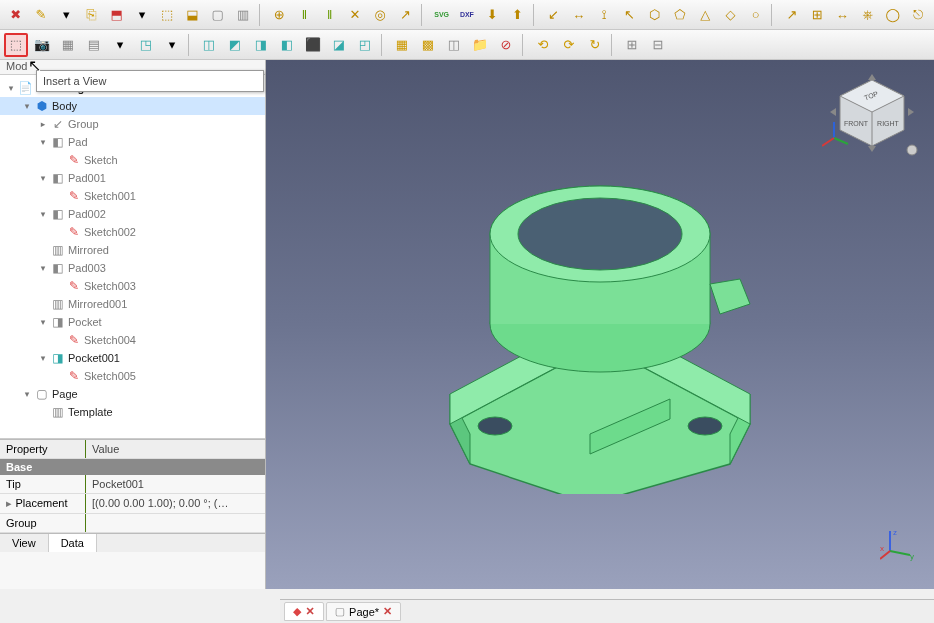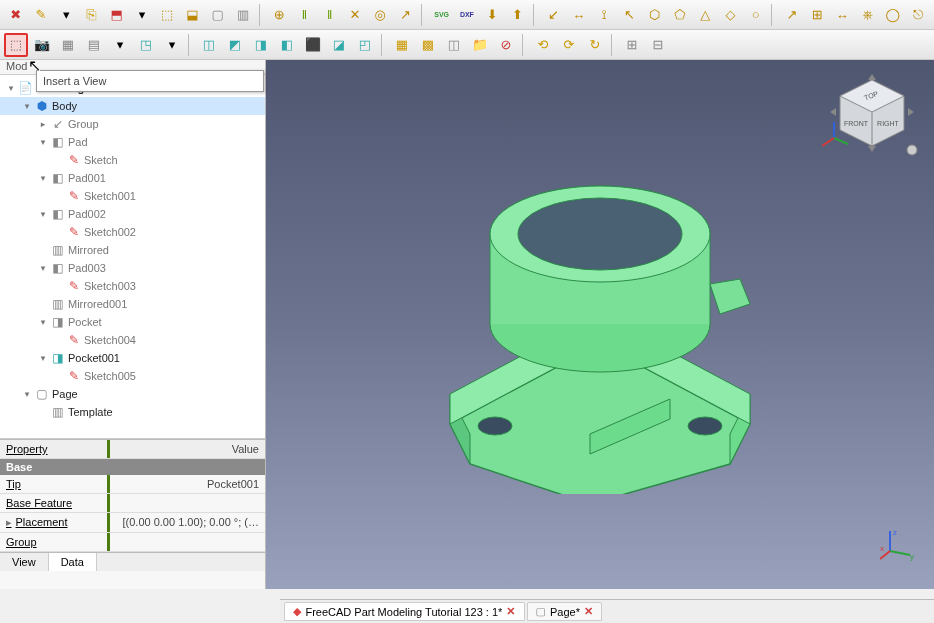--- a/index.html
+++ b/index.html
@@ -18,22 +18,22 @@
 .panel-tabtext { padding:2px 6px; color:#555; font-size:11px; }
 .tree { flex:1; overflow:auto; background:#fff; border-top:1px solid #ccc; border-bottom:1px solid #ccc; padding:4px 0; }
 .node { display:flex; align-items:center; height:18px; white-space:nowrap; cursor:default; }
 .caret { width:14px; text-align:center; color:#777; font-size:9px; cursor:pointer; }
 .nicon { width:16px; text-align:center; font-size:12px; }
 .nlabel { padding-left:2px; color:#222; }
 .selected { background:#cfe6ff; }
 .prop-panel { height:150px; display:flex; flex-direction:column; background:#f7f7f7; border-top:1px solid #bbb; }
 .prop-header, .prop-row { display:flex; border-bottom:1px solid #ddd; }
 .prop-header { background:#eee; }
-.prop-cell1 { width:110px; padding:3px 6px; border-right:3px solid #4d7c0f;text-decoration:underline; }
-.prop-cell2 { flex:1; padding:3px 6px; color:#444; overflow:hidden; text-overflow:ellipsis; white-space:nowrap;text-align:right; }
+.prop-cell1 { width:86px; padding:3px 6px; border-right:1px solid #4d7c0f; }
+.prop-cell2 { flex:1; padding:3px 6px; color:#444; overflow:hidden; text-overflow:ellipsis; white-space:nowrap; }
 .prop-section { background:#8a8a8a; color:#fff; padding:2px 6px; font-size:11px; font-weight:bold; }
 .prop-tabs { display:flex; border-top:1px solid #bbb; background:#eee; }
 .ptab { padding:3px 12px; border-right:1px solid #ccc; cursor:pointer; }
 .ptab.active { background:#fff; }
 .viewport { flex:1; position:relative; background:linear-gradient(180deg,#4f5670 0%,#6c7490 50%,#9aa1bc 100%); }
 .part-svg { position:absolute; left:50%; top:48%; transform:translate(-50%,-50%); }
 .navcube { position:absolute; right:12px; top:12px; width:100px; height:90px; }
 .axis-ind { position:absolute; right:18px; bottom:28px; width:36px; height:36px; }
 .doc-tabs { position:absolute; left:280px; bottom:0; right:0; height:24px; background:#eee; border-top:1px solid #bbb; display:flex; align-items:center; gap:2px; padding-left:4px; }
 .dtab { display:flex; align-items:center; gap:4px; padding:2px 8px; background:#f8f8f8; border:1px solid #ccc; border-radius:2px 2px 0 0; font-size:11px; cursor:pointer; }
@@ -236,24 +236,20 @@
       <div class="prop-header">
         <div class="prop-cell1">Property</div>
         <div class="prop-cell2">Value</div>
       </div>
       <div class="prop-section">Base</div>
       <div class="prop-row">
         <div class="prop-cell1">Tip</div>
         <div class="prop-cell2">Pocket001</div>
       </div>
       <div class="prop-row">
-        <div class="prop-cell1">Base Feature</div>
-        <div class="prop-cell2"></div>
-      </div>
-      <div class="prop-row">
         <div class="prop-cell1"><span style="color:#777;margin-right:4px">▸</span><span>Placement</span></div>
         <div class="prop-cell2">[(0.00 0.00 1.00); 0.00 °; (…</div>
       </div>
       <div class="prop-row">
         <div class="prop-cell1">Group</div>
       </div>
       <div class="prop-tabs">
         <div class="ptab">View</div>
         <div class="ptab active">Data</div>
       </div>
@@ -305,21 +301,20 @@
       <text x="30" y="34" font-size="8" fill="#2aa43a">y</text>
       <line x1="10" y1="26" x2="0" y2="34" stroke="#d53a3a" stroke-width="2"></line>
       <text x="0" y="26" font-size="8" fill="#d53a3a">x</text>
     </svg>
   </div>
 </div>
 
 <div class="doc-tabs">
   <div class="dtab active">
     <span style="color:#d44">◆</span>
-    <span>FreeCAD Part Modeling Tutorial 123 : 1*</span>
     <span class="dclose">✕</span>
   </div>
   <div class="dtab">
     <span style="color:#888">▢</span>
     <span>Page*</span>
     <span class="dclose">✕</span>
   </div>
 </div>
 
 </body></html>

